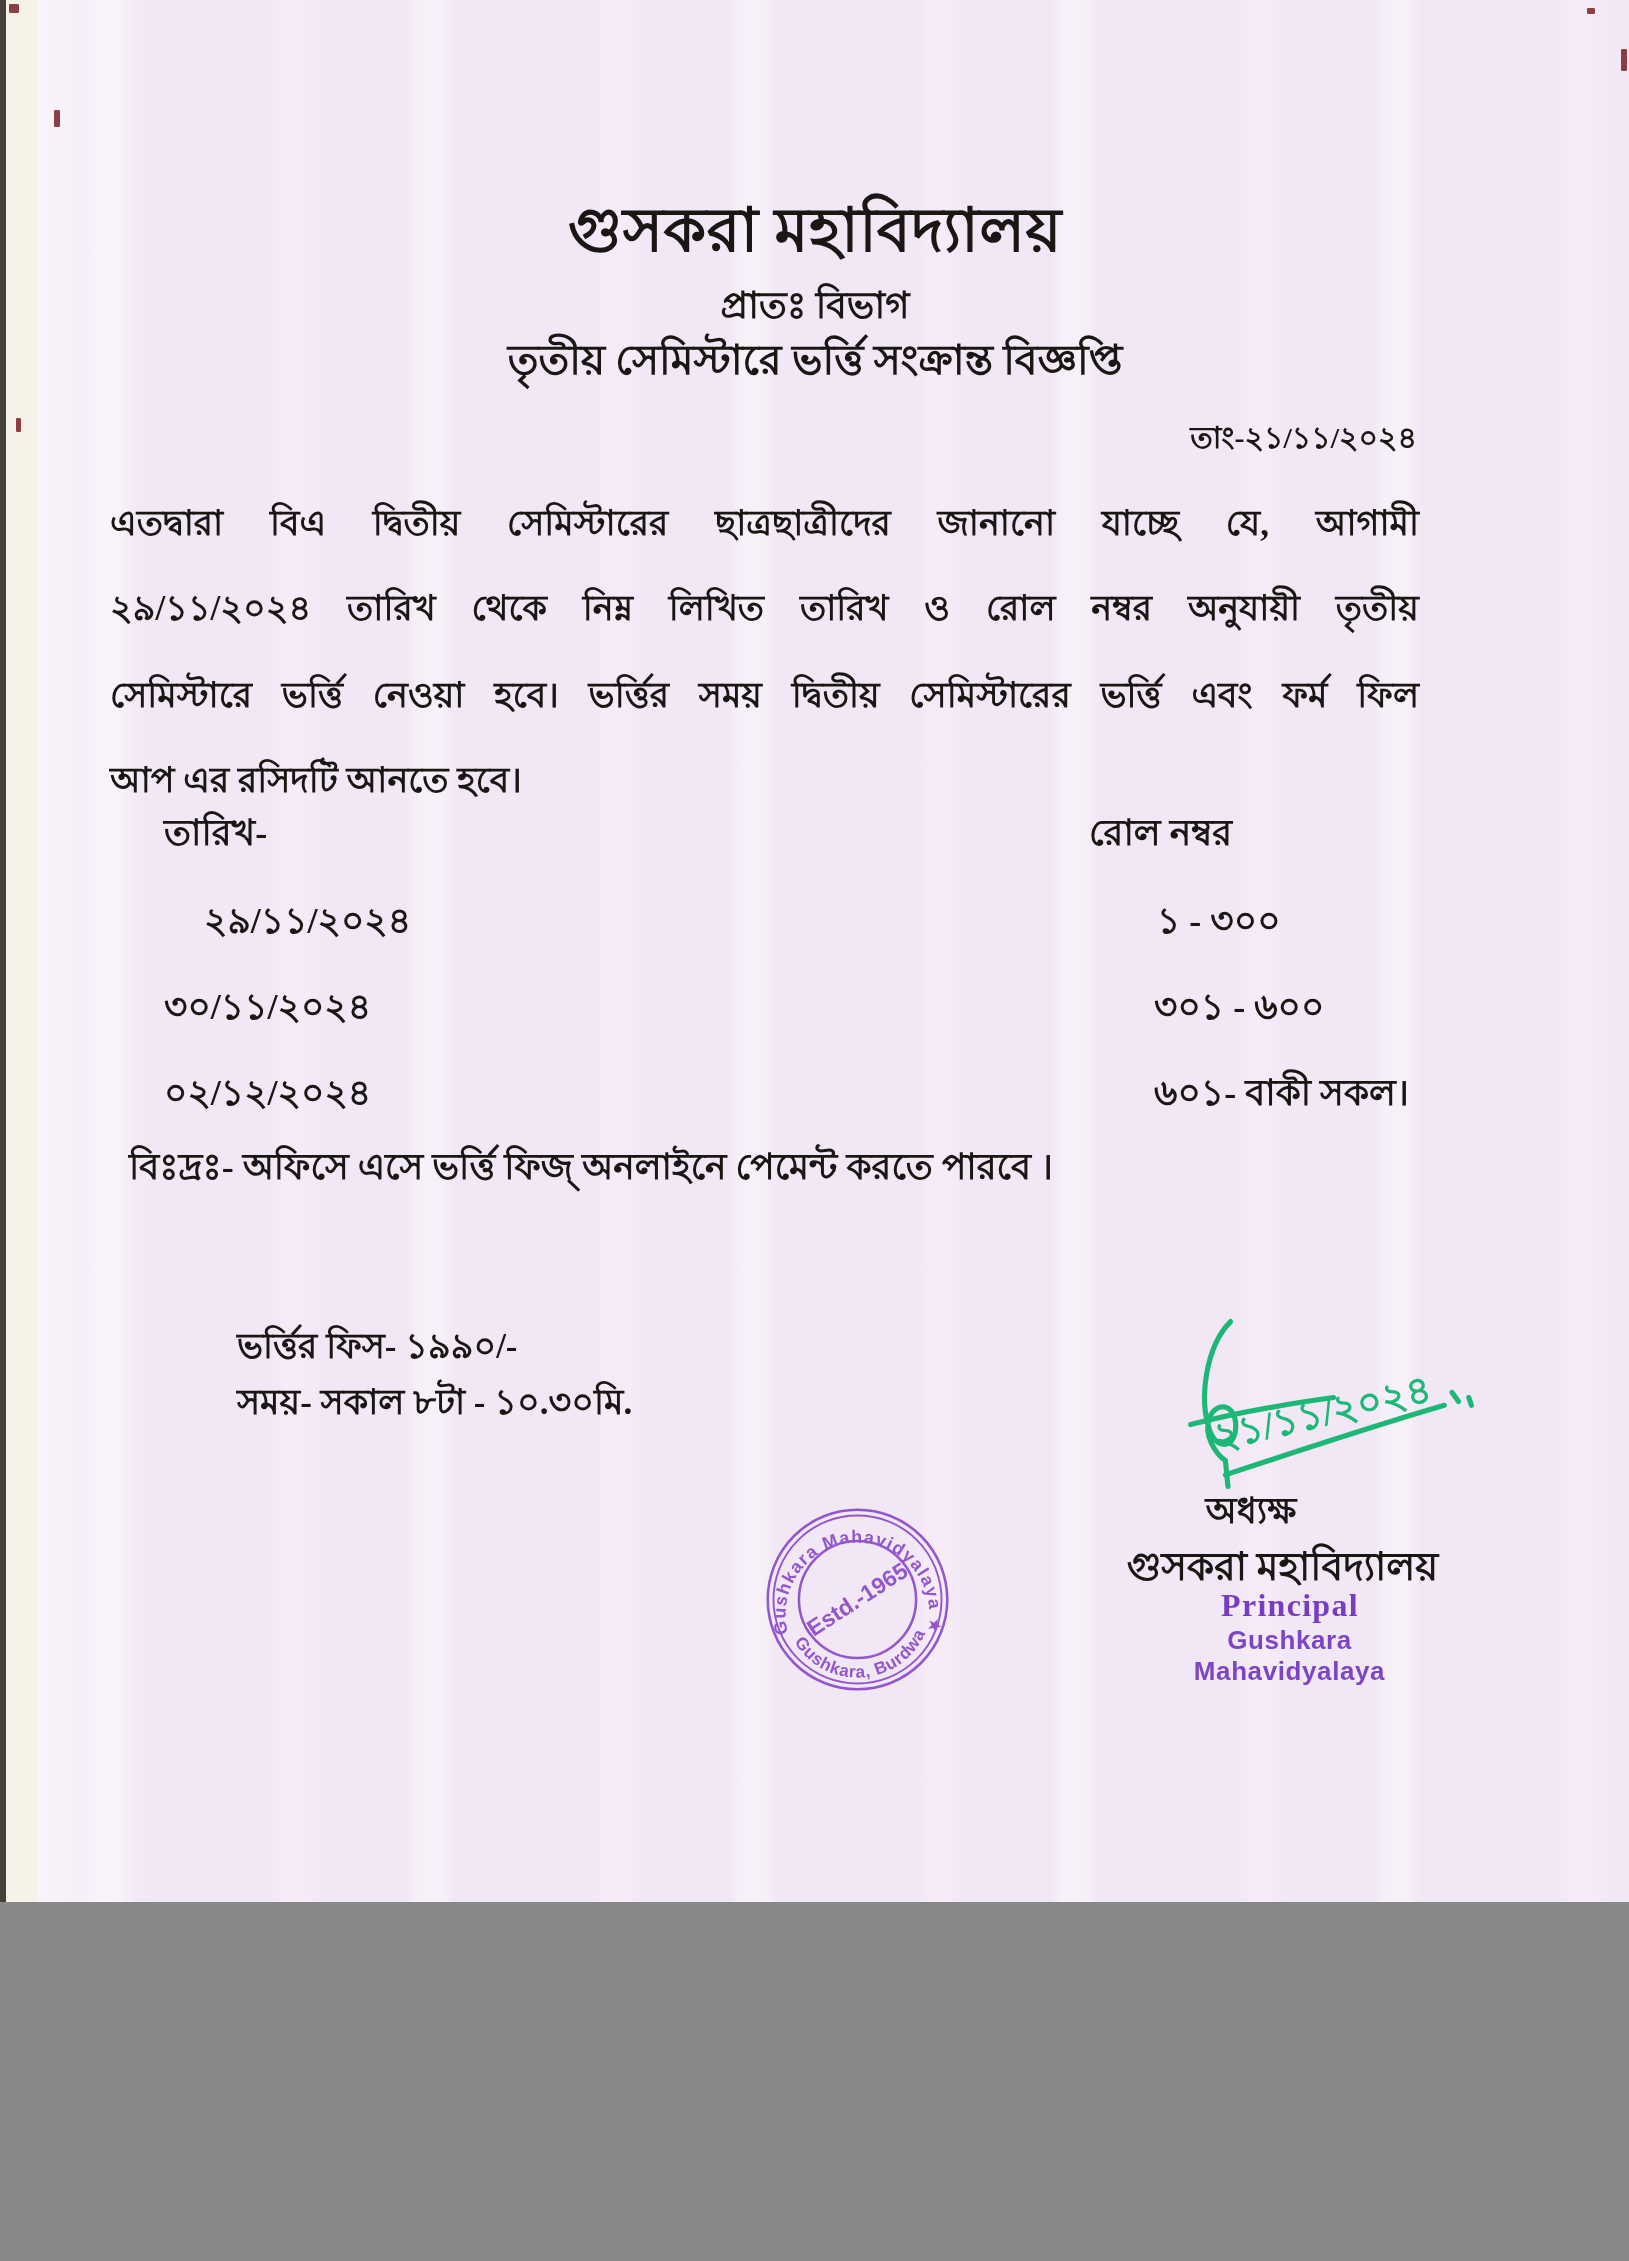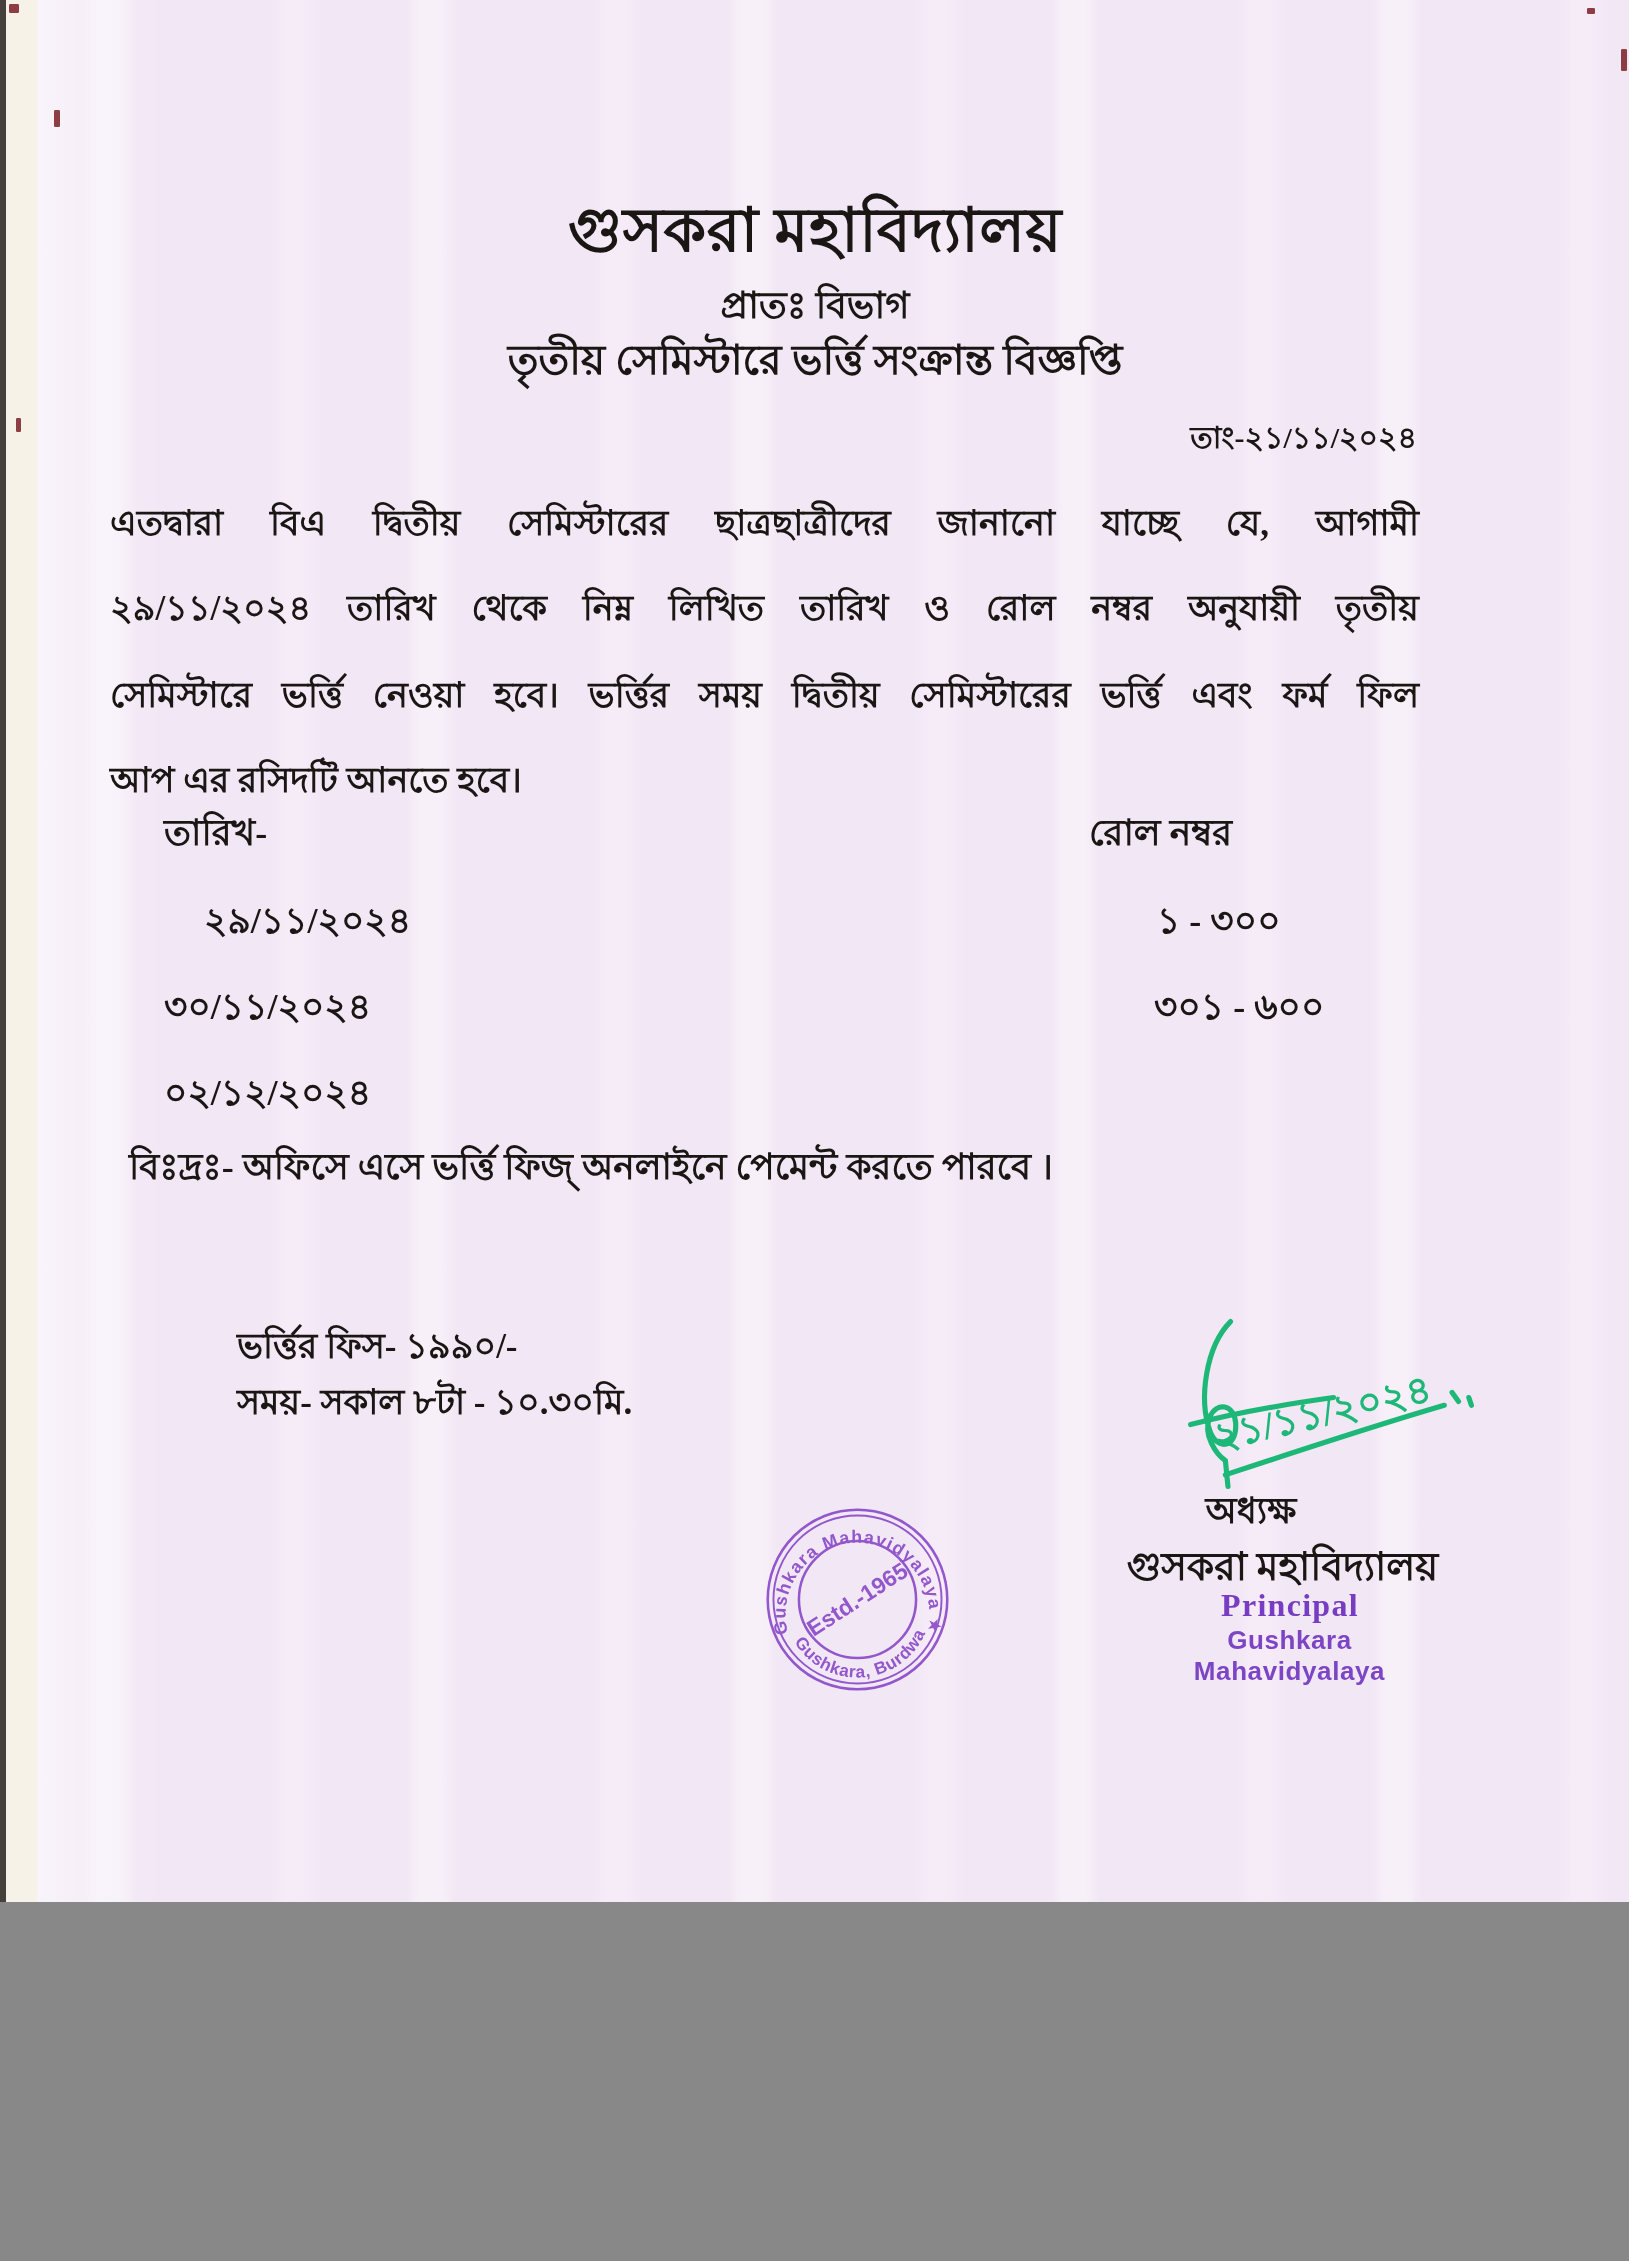--- a/index.html
+++ b/index.html
@@ -75,20 +75,21 @@
   <div class="abs colhead" style="left:164px;top:805px;">তারিখ-</div>
   <div class="abs colhead" style="left:1089px;top:805px;">রোল নম্বর</div>
 
   <div class="abs cell" style="left:164px;top:893px;margin-left:40px;">২৯/১১/২০২৪</div>
   <div class="abs cell" style="left:1157px;top:893px;">১ - ৩০০</div>
 
   <div class="abs cell" style="left:164px;top:979px;">৩০/১১/২০২৪</div>
   <div class="abs cell" style="left:1154px;top:979px;">৩০১ - ৬০০</div>
 
   <div class="abs cell" style="left:164px;top:1065px;">০২/১২/২০২৪</div>
+  <div class="abs cell" style="left:1154px;top:1065px;">৬০১- বাকী সকল।</div>
 
   <div class="abs note" style="left:129px;top:1139px;">বিঃদ্রঃ- অফিসে এসে ভর্ত্তি ফিজ্ অনলাইনে পেমেন্ট করতে পারবে ।</div>
 
   <div class="abs fees" style="left:237px;top:1319px;">ভর্ত্তির ফিস-  ১৯৯০/-</div>
   <div class="abs fees" style="left:237px;top:1375px;">সময়- সকাল ৮টা -  ১০.৩০মি.</div>
 
   <svg class="abs" style="left:1161px;top:1315px;" width="322" height="187" viewBox="0 0 500 290">
     <g stroke="#1db878" stroke-width="8" fill="none" stroke-linecap="round">
       <path d="M108 10 C 70 48, 58 130, 76 180 C 88 212, 118 206, 116 168 C 114 138, 86 134, 76 158 C 64 186, 86 216, 100 226 L 104 266"></path>
       <path d="M46 170 C 130 148, 210 136, 268 128"></path>

